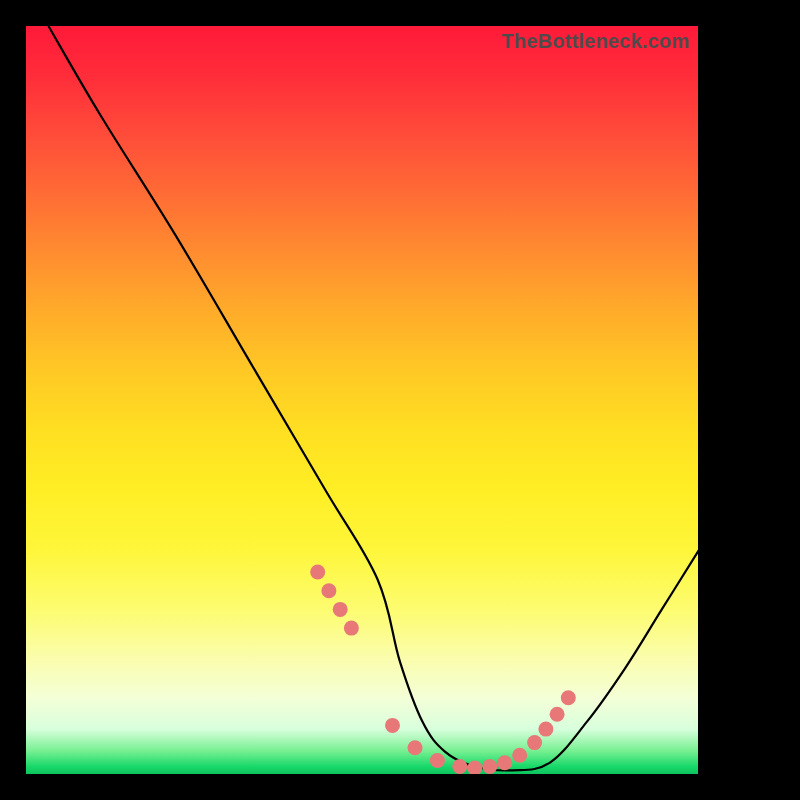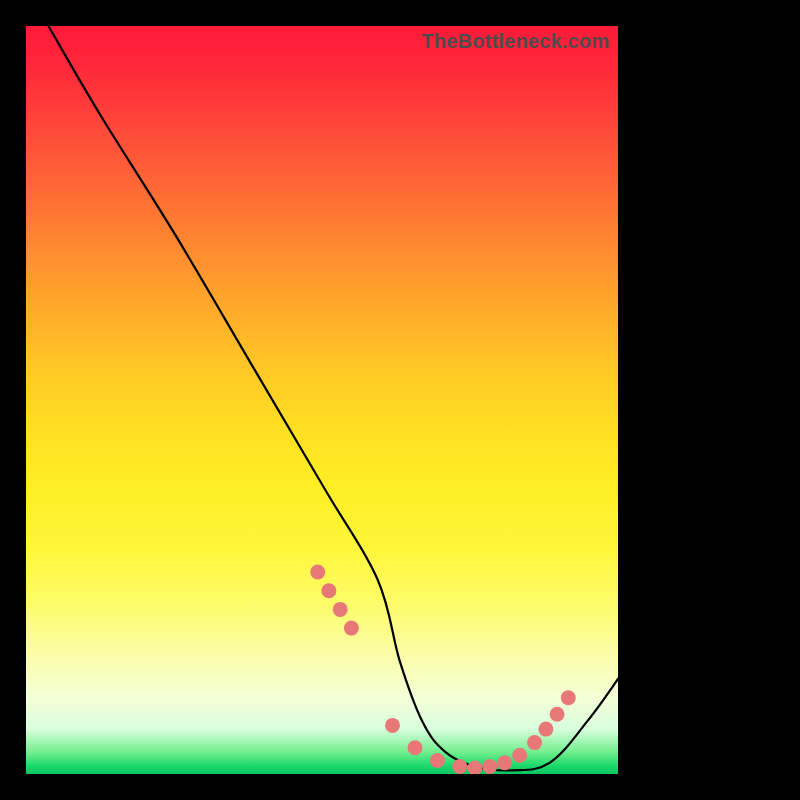--- a/index.html
+++ b/index.html
@@ -14,21 +14,21 @@
   .stage {
     position: relative;
     width: 800px;
     height: 800px;
     background: #000;
   }
   .plot {
     position: absolute;
     left: 26px;
     top: 26px;
-    width: 592px;
+    width: 672px;
     height: 748px;
     
     background: linear-gradient(
       to bottom,
       #ff1a3a 0%,
       #ff2a3a 6%,
       #ff4a3a 14%,
       #ff6a35 22%,
       #ff8b30 30%,
       #ffab2a 38%,

